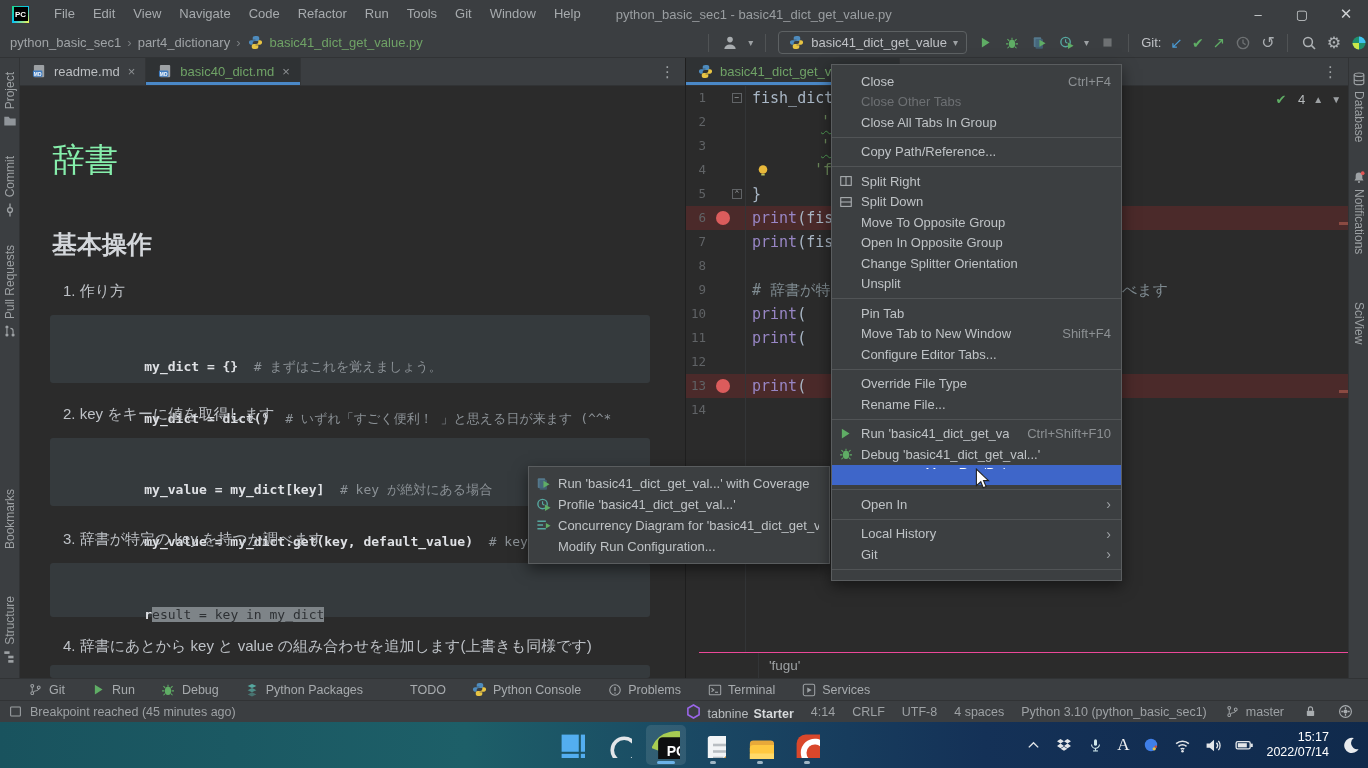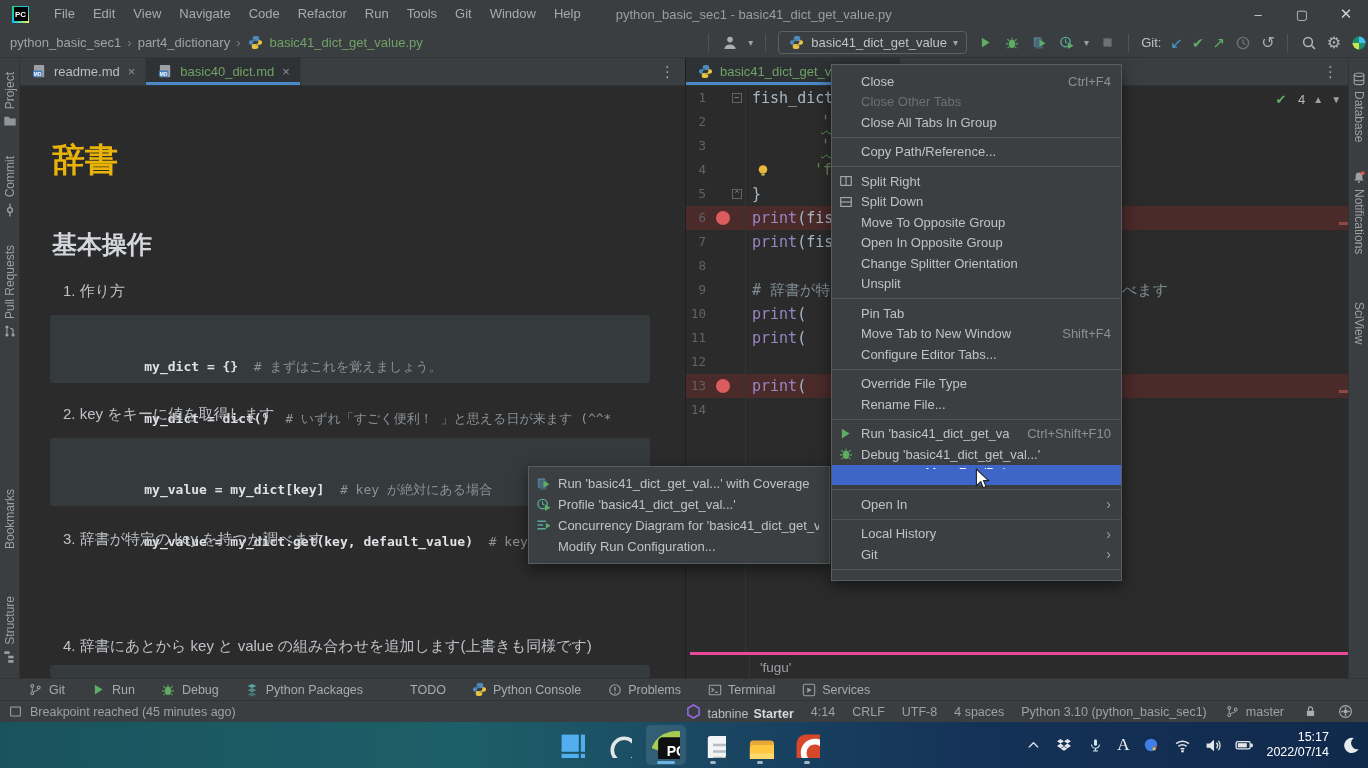--- a/index.html
+++ b/index.html
@@ -46,21 +46,21 @@
   .editor.right { left:686px; width:662px; }
   .tabbar { height:28px; background:#3b3e41; border-bottom:1px solid #313335; display:flex; align-items:stretch; font-size:13px; position:relative; }
   .tab { display:flex; align-items:center; gap:6px; padding:0 10px; border-right:1px solid #333537; position:relative; color:#bbbec1; }
   .tab.selected { background:#2f3234; }
   .tab.selected:after { content:""; position:absolute; left:0; right:0; bottom:0; height:3px; background:#4a88c7; }
   .tab .close-x { color:#8d9194; font-size:13px; margin-left:2px; }
   .tab-more { margin-left:auto; color:#9da1a4; font-size:15px; display:flex; align-items:center; padding:0 10px; }
 
   
   .md-body { position:relative; width:100%; height:592px; overflow:hidden; color:#bdc1c6; }
-  .md-h1 { font-size:33px; font-weight:bold; color:#eab308; }
+  .md-h1 { font-size:33px; font-weight:normal; color:#86efac; }
   .md-h2 { font-size:25px; font-weight:bold; color:#d3d6da; }
   .md-li { font-size:15px; }
   .md-block { background:#353a3d; border-radius:3px; width:600px; padding:13px 16px; font-family:"DejaVu Sans Mono","Liberation Mono",monospace; font-size:13px; line-height:26px; white-space:pre; }
   .md-code { color:#dfe1e5; font-weight:bold; }
   .md-comment { color:#8b9196; font-weight:normal; }
   .md-sel { background:#7e8488; color:#2e3134; font-weight:normal; }
 
   
   .code-body { position:relative; width:100%; height:592px; overflow:hidden; font-family:"DejaVu Sans Mono","Liberation Mono",monospace; }
   .gutter-border { position:absolute; left:59px; top:0; width:1px; height:566px; background:#333537; }
@@ -69,21 +69,21 @@
   .ln { position:absolute; left:0; width:20px; top:0; height:24px; line-height:24px; text-align:right; color:#606366; font-size:12.5px; }
   .bp-dot { position:absolute; left:30px; top:5px; width:14px; height:14px; border-radius:50%; background:#db5c5c; }
   .fold { position:absolute; left:46px; top:7px; width:10px; height:10px; border:1px solid #606366; color:#9da1a4; font-size:8px; line-height:8px; text-align:center; background:#2b2b2b; }
   .code-text { position:absolute; left:66px; top:0; height:24px; line-height:24px; font-size:15px; white-space:pre; }
   .c-d { color:#a9b7c6; } .c-s { color:#6a8759;margin-left:36px; } .c-b { color:#9886c5; } .c-c { color:#7f8b91; }
   .wavy { text-decoration:underline; text-decoration-style:wavy; text-decoration-color:#4e9a52; text-underline-offset:3px; text-decoration-thickness:1px; }
   .insp-widget { position:absolute; left:586px; top:4px; display:flex; align-items:center; gap:8px; color:#a9adb0; font-size:13px; font-family:"Liberation Sans",sans-serif; }
   .insp-count { color:#b6babc; }
   .chev { color:#9da1a4; font-size:10px; }
   .stripe-mark { position:absolute; left:653px; width:9px; height:3px; background:#8b4a42; }
-  .console-strip { position:absolute; left:4px; top:566px; width:662px; height:26px; border-top:3px solid #ec4899; }
+  .console-strip { position:absolute; left:13px; top:566px; width:662px; height:26px; border-top:1px solid #ec4899; }
   .console-strip .vline { position:absolute; left:59px; top:0; width:1px; height:26px; background:#333537; }
   .console-val { position:absolute; left:70px; top:0; line-height:26px; color:#9da1a4; font-size:13.5px; font-family:"Liberation Sans",sans-serif; }
   .overlay-comment { position:absolute; left:436px; top:192px; height:24px; line-height:24px; font-size:15px; color:#7f8b91; }
 
   
   .popup { position:absolute; background:#3c3f41; border:1px solid #5a5d5f; box-shadow:0 5px 14px rgba(0,0,0,.5); padding:6px 0; z-index:40; }
   .context-menu { left:831px; top:64px; width:291px; }
   .submenu { left:528px; top:466px; width:302px; z-index:39; }
   .menu-item { display:flex; align-items:center; height:20.5px; padding:0 10px 0 7px; font-size:13px; color:#bfc3c6; }
   .submenu .menu-item { height:21px; }
@@ -327,20 +327,23 @@
         <div class="abs md-block" style="left:30px; top:229px; height:68px;">
           <span class="md-code">my_dict = {}</span><span class="md-comment">  # まずはこれを覚えましょう。</span><br>
           <span class="md-code">my_dict = dict()</span><span class="md-comment">  # いずれ「すごく便利！ 」と思える日が来ます (^^*</span>
         </div>
         <div class="abs md-li" style="left:43px; top:319px;">2. key をキーに値を取得します</div>
         <div class="abs md-block" style="left:30px; top:352px; height:68px;">
           <span class="md-code">my_value = my_dict[key]</span><span class="md-comment">  # key が絶対にある場合</span><br>
           <span class="md-code">my_value = my_dict.get(key, default_value)</span><span class="md-comment">  # key  が存在しないかも</span>
         </div>
         <div class="abs md-li" style="left:43px; top:444px;">3. 辞書が特定の key を持つか調べます</div>
+        <div class="abs md-block" style="left:30px; top:477px; height:54px;">
+          <span class="md-code">r</span><span class="md-sel">esult = key in my_dict</span>
+        </div>
         <div class="abs md-li" style="left:43px; top:551px;">4. 辞書にあとから key と value の組み合わせを追加します(上書きも同様です)</div>
         <div class="abs md-block" style="left:30px; top:579px; height:13px; padding:0;"></div>
       </div>
     </div>
 
     <div class="abs editor right">
       <div class="tabbar" id="right-tabbar">
           <div class="tab selected">
             <span class="ico">
               <svg width="15" height="15" viewBox="0 0 16 16">

